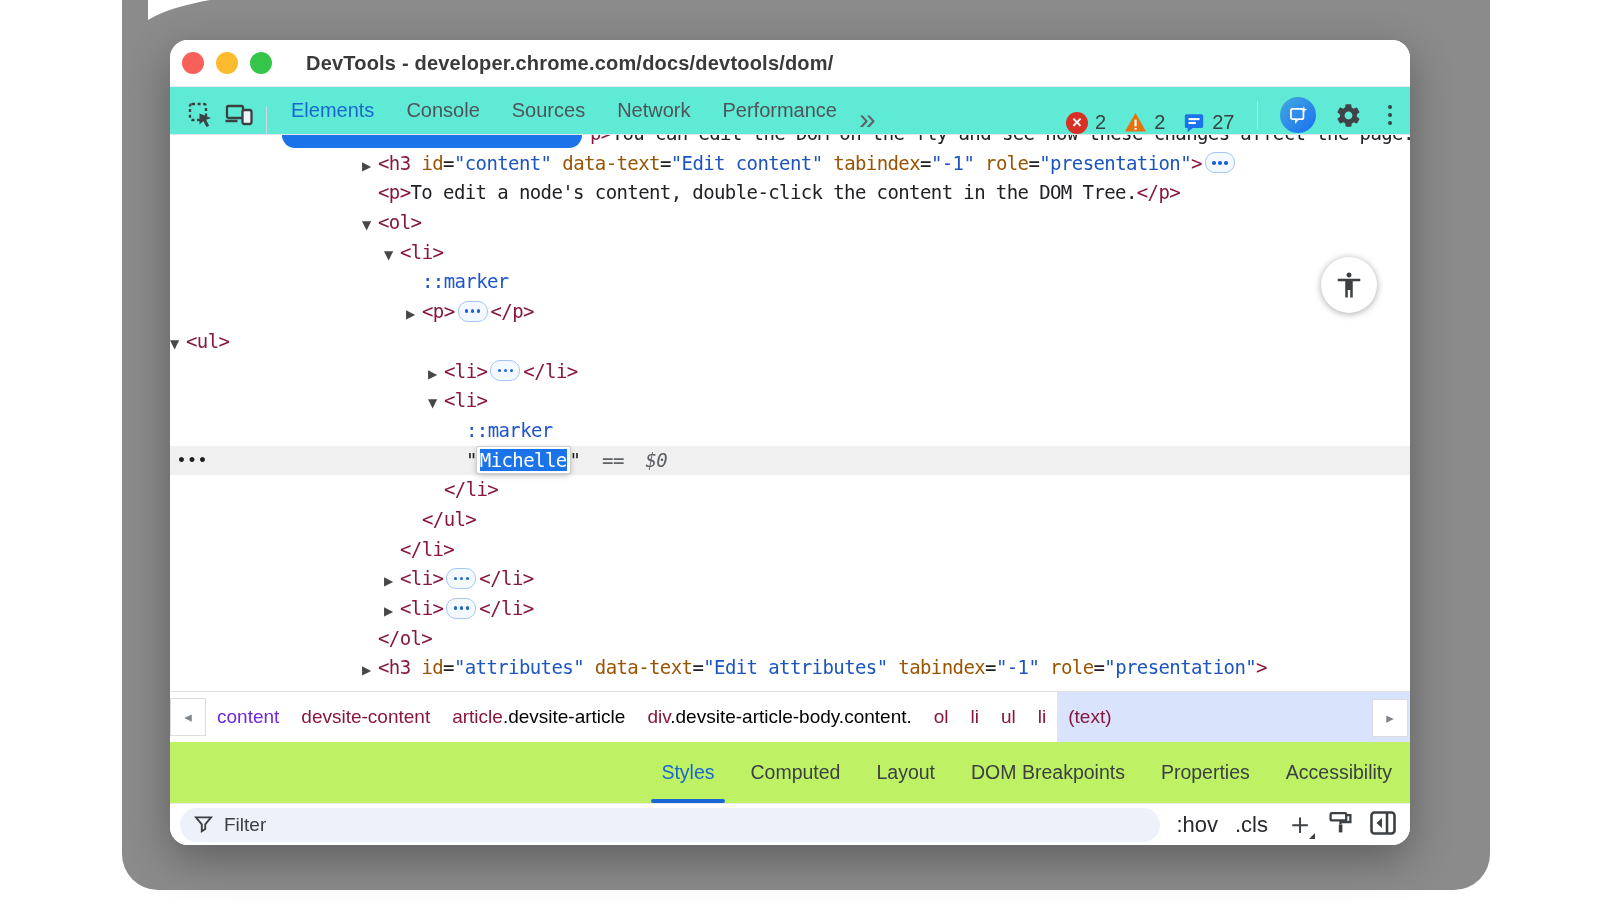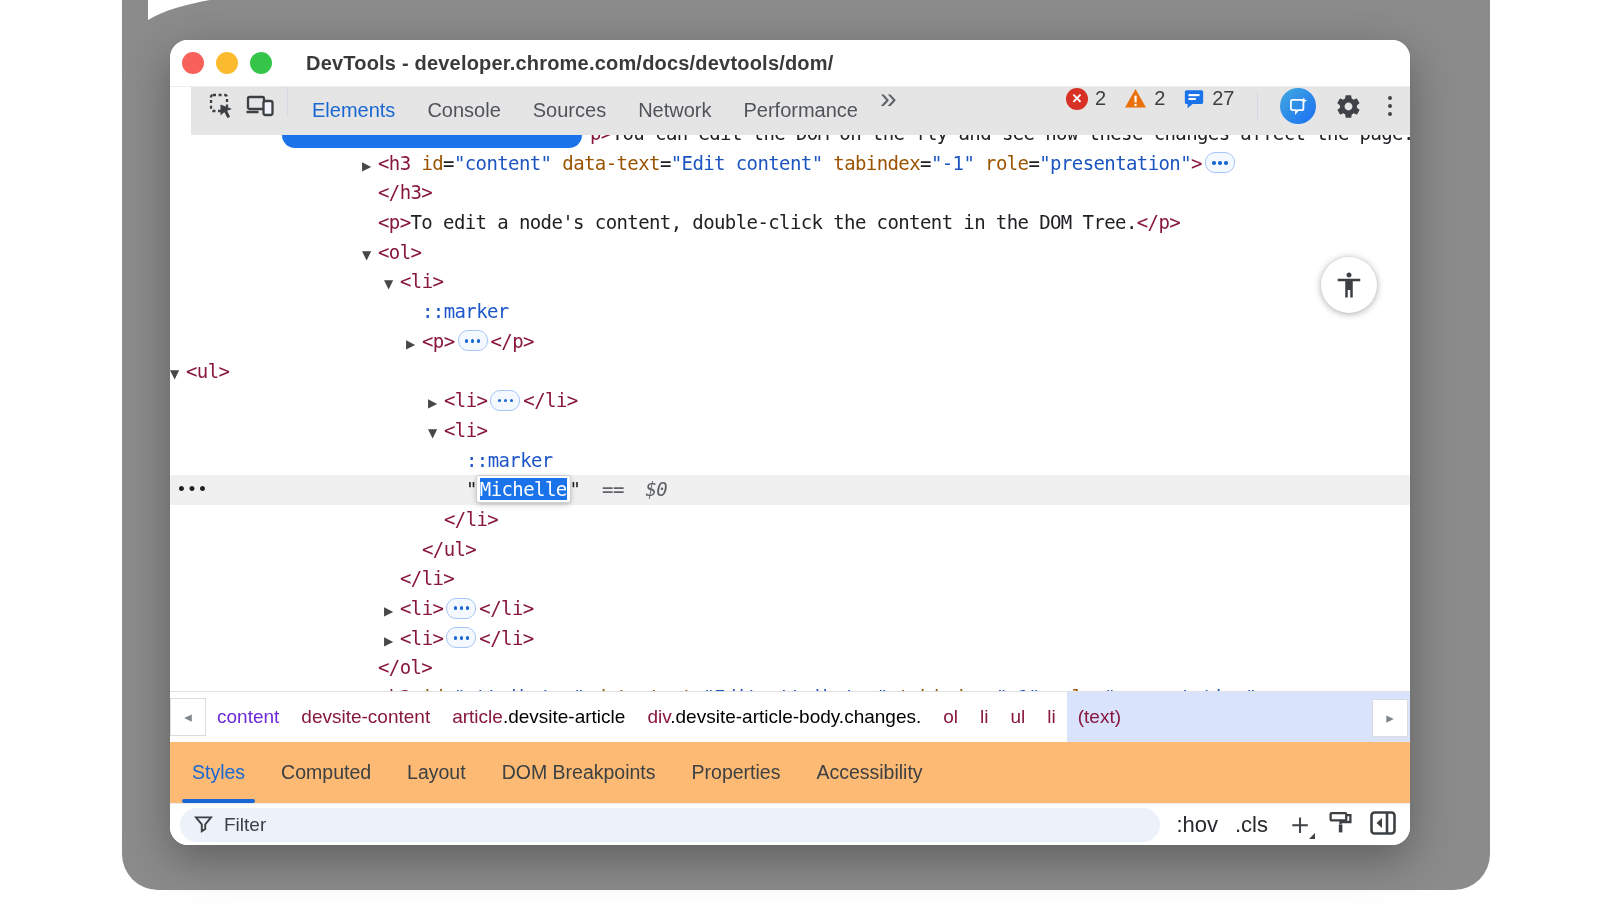--- a/index.html
+++ b/index.html
@@ -17,22 +17,22 @@
   
   .titlebar{height:46px;flex:0 0 46px;display:flex;align-items:center;background:#fff;
             border-bottom:1px solid #ececec;}
   .dot{width:22px;height:22px;border-radius:50%;margin-left:12px;}
   .dot.red{background:#f8605a;margin-left:12px;}
   .dot.yellow{background:#fcbb2e;}
   .dot.green{background:#35c649;}
   .win-title{margin-left:34px;font-size:20px;font-weight:700;color:#3a3a3a;letter-spacing:.2px;}
 
   
-  .toolbar{height:47px;flex:0 0 47px;background:#e5e5e5;border-bottom:1px solid #e2e5ec;
-           display:flex;align-items:flex-start;padding:0 12px;margin-left:21px;}
+  .toolbar{height:47px;flex:0 0 47px;background:#5eead4;border-bottom:1px solid #e2e5ec;
+           display:flex;align-items:flex-end;padding:0 12px;}
   .tool-btn{display:flex;align-items:center;justify-content:center;width:38px;height:38px;}
   .vdiv{width:1px;height:28px;background:#d3d9e3;margin:0 8px;}
   .tabs{display:flex;align-items:center;height:100%;}
   .tab{padding:0 16px;font-size:20px;color:#50545a;height:100%;display:flex;align-items:center;cursor:default;}
   .tab.active{color:#1967d2;}
   .more-tabs{font-size:30px;color:#5f6368;padding:0 6px;line-height:1;margin-top:-4px;}
   .badges{margin-left:auto;display:flex;align-items:center;gap:18px;}
   .badge-group{display:flex;align-items:center;gap:7px;}
   .badge-num{font-size:20px;color:#3c4043;}
   .err-ic{width:22px;height:22px;border-radius:50%;background:#d93025;color:#fff;display:flex;
@@ -80,22 +80,22 @@
              align-items:center;justify-content:center;color:#80868b;font-size:15px;flex:0 0 34px;
              font-family:"DejaVu Sans",sans-serif;}
   .crumb-nav.right{position:absolute;right:2px;top:7px;z-index:3;}
   .crumb{padding:0 11px;white-space:nowrap;}
   .crumb.sel{background:#d9e3fb;height:100%;display:flex;align-items:center;flex:1;}
   .c-plain{color:#6d28d9;}
   .c-tag{color:#88173f;}
   .c-cls{color:#000000;}
 
   
-  .paneltabs{height:61px;flex:0 0 61px;background:#fdba74;display:flex;align-items:stretch;
-             padding-left:4px;font-size:19.5px;color:#3c4043;border-bottom:1px solid #e8eaf0;}
+  .paneltabs{height:61px;flex:0 0 61px;background:#bef264;display:flex;align-items:stretch;
+             padding-left:4px;font-size:19.5px;color:#3c4043;border-bottom:1px solid #e8eaf0;justify-content:flex-end;}
   .ptab{padding:0 18px;display:flex;align-items:center;position:relative;}
   .ptab.active{color:#1967d2;}
   .ptab.active::after{content:"";position:absolute;left:8px;right:8px;bottom:0;height:4px;
                       background:#1967d2;border-radius:4px;}
 
   
   .filterbar{height:44px;flex:1;background:#fff;display:flex;align-items:center;padding:0 10px;}
   .filter-pill{flex:1;height:34px;border-radius:17px;background:#edf1fa;display:flex;
                align-items:center;padding:0 14px;gap:11px;}
   .filter-text{font-size:19px;color:#3c4043;}
@@ -188,21 +188,20 @@
           <i></i>
           <i></i>
         </div>
     </div>
   </div>
 
   <div class="domarea">
     <div class="dom-rows" id="dom-rows">
         <div class="dom-row" style="padding-left: 112px;"><span class="sel-pill"></span><span class="tk-tag">p&gt;</span><span class="tk-plain">You can edit the DOM on the fly and see how these changes affect the page.</span></div>
         <div class="dom-row" style="padding-left: 192px;"><span class="arr">▶</span><span class="tk-tag">&lt;h3</span><span class="tk-plain"> </span><span class="tk-attr">id</span><span class="tk-plain">=</span><span class="tk-val">"content"</span><span class="tk-plain"> </span><span class="tk-attr">data-text</span><span class="tk-plain">=</span><span class="tk-val">"Edit content"</span><span class="tk-plain"> </span><span class="tk-attr">tabindex</span><span class="tk-plain">=</span><span class="tk-val">"-1"</span><span class="tk-plain"> </span><span class="tk-attr">role</span><span class="tk-plain">=</span><span class="tk-val">"presentation"</span><span class="tk-tag">&gt;</span><span class="badge"><i></i></span></div>
-        <div class="dom-row" style="padding-left: 208px;"><span class="tk-tag">&lt;/h3&gt;</span></div>
         <div class="dom-row" style="padding-left: 208px;"><span class="tk-tag">&lt;p&gt;</span><span class="tk-plain">To edit a node's content, double-click the content in the DOM Tree.</span><span class="tk-tag">&lt;/p&gt;</span></div>
         <div class="dom-row" style="padding-left: 192px;"><span class="arr">▼</span><span class="tk-tag">&lt;ol&gt;</span></div>
         <div class="dom-row" style="padding-left: 214px;"><span class="arr">▼</span><span class="tk-tag">&lt;li&gt;</span></div>
         <div class="dom-row" style="padding-left: 252px;"><span class="tk-pseudo">::marker</span></div>
         <div class="dom-row" style="padding-left: 236px;"><span class="arr">▶</span><span class="tk-tag">&lt;p&gt;</span><span class="badge"><i></i></span><span class="tk-tag">&lt;/p&gt;</span></div>
         <div class="dom-row" style=""><span class="arr">▼</span><span class="tk-tag">&lt;ul&gt;</span></div>
         <div class="dom-row" style="padding-left: 258px;"><span class="arr">▶</span><span class="tk-tag">&lt;li&gt;</span><span class="badge"><i></i></span><span class="tk-tag">&lt;/li&gt;</span></div>
         <div class="dom-row" style="padding-left: 258px;"><span class="arr">▼</span><span class="tk-tag">&lt;li&gt;</span></div>
         <div class="dom-row" style="padding-left: 296px;"><span class="tk-pseudo">::marker</span></div>
         <div class="dom-row row-hl" style="padding-left: 296px;"><span class="row-dots">•••</span><span class="tk-plain">"</span><span class="edit-box"><span class="edit-sel">Michelle</span></span><span class="tk-plain">"</span><span class="tk-gray">  ==  </span><span class="tk-dollar">$0</span></div>
@@ -222,21 +221,21 @@
   </div>
 
   <div class="crumbbar">
     <div class="crumb-nav">
       <span>◂</span>
     </div>
     <div style="display:flex;align-items:center;height:100%;flex:1;" id="crumbs">
         <span class="crumb"><span class="c-plain">content</span></span>
         <span class="crumb"><span class="c-tag">devsite-content</span></span>
         <span class="crumb"><span class="c-tag">article</span><span class="c-cls">.devsite-article</span></span>
-        <span class="crumb"><span class="c-tag">div</span><span class="c-cls">.devsite-article-body.changes.</span></span>
+        <span class="crumb"><span class="c-tag">div</span><span class="c-cls">.devsite-article-body.content.</span></span>
         <span class="crumb"><span class="c-tag">ol</span></span>
         <span class="crumb"><span class="c-tag">li</span></span>
         <span class="crumb"><span class="c-tag">ul</span></span>
         <span class="crumb"><span class="c-tag">li</span></span>
         <span class="crumb sel">
           <span class="c-tag">(text)</span>
         </span>
       </div>
     <div class="crumb-nav right">
       <span>▸</span>

